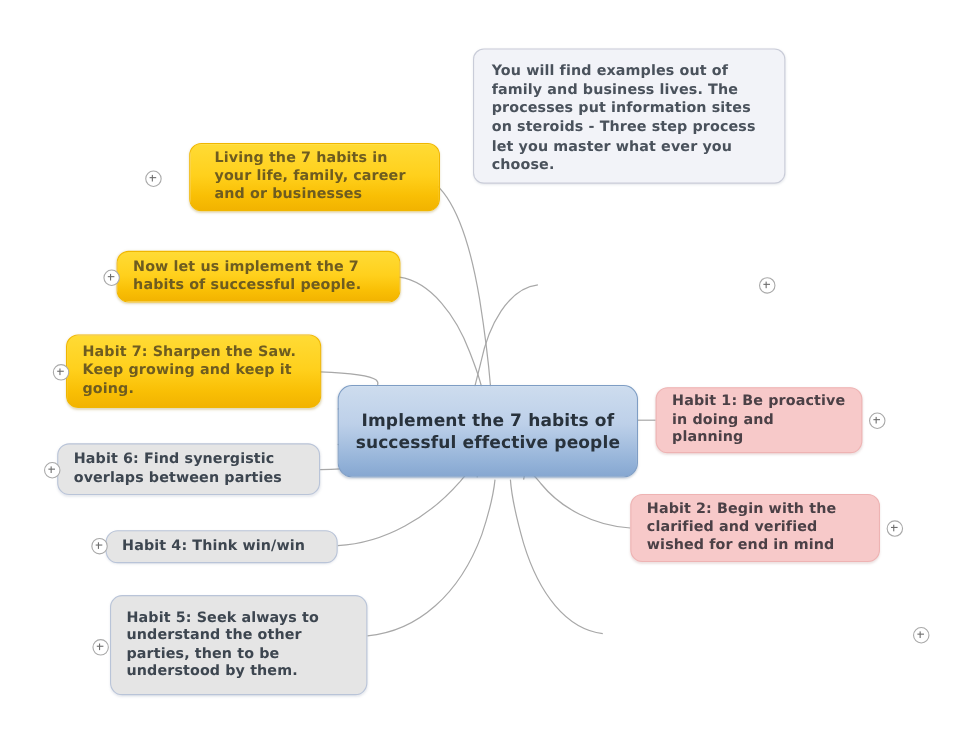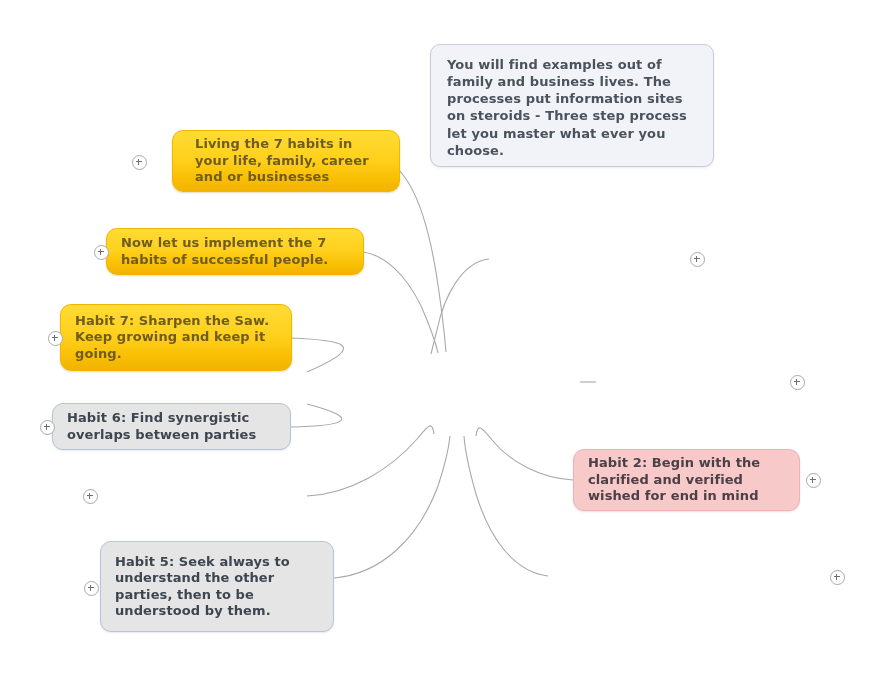--- a/index.html
+++ b/index.html
@@ -141,20 +141,23 @@
       <path d="M307 496 C 350 494, 390 470, 418 438 C 428 426, 432 420, 434 434"></path>
       <path d="M334 578 C 380 574, 418 540, 438 486 C 446 462, 449 446, 450 436"></path>
 
       <path d="M489 259 C 462 262, 444 296, 437 330 C 433 346, 432 350, 431 354"></path>
       <path d="M596 382 C 590 382, 586 382, 580 382"></path>
       <path d="M573 480 C 540 478, 510 462, 492 440 C 482 428, 478 422, 476 436"></path>
       <path d="M548 576 C 515 572, 490 540, 476 494 C 468 466, 465 450, 464 436"></path>
     </g>
   </svg>
 
+  <div class="node central" style="left:307px; top:350px; width:273px; height:84px; padding:6px 14px;">
+    <span class="txt">Implement the 7 habits of successful effective people</span>
+  </div>
 
   <div class="node note" style="left:430px; top:44px; width:284px; height:123px; padding:11px 16px;">
     <span class="txt">You will find examples out of family and business lives. The processes put information sites on steroids - Three step process let you master what ever you choose.</span>
   </div>
 
   <div class="expander" style="left:132px; top:155px;"></div>
   <div class="node gold" style="left:148px; top:130px; width:228px; height:62px; padding:6px 22px;margin-left:24px;">
     <span class="txt">Living the 7 habits in your life, family, career and or businesses</span>
   </div>
 
@@ -167,28 +170,34 @@
   <div class="node gold" style="left:60px; top:304px; width:232px; height:67px; padding:6px 14px;">
     <span class="txt">Habit 7: Sharpen the Saw. Keep growing and keep it going.</span>
   </div>
 
   <div class="expander" style="left:40px; top:420px;"></div>
   <div class="node pale" style="left:52px; top:403px; width:239px; height:47px; padding:5px 14px;">
     <span class="txt">Habit 6: Find synergistic overlaps between parties</span>
   </div>
 
   <div class="expander" style="left:83px; top:489px;"></div>
+  <div class="node pale" style="left:96px; top:482px; width:211px; height:30px; padding:4px 14px;">
+    <span class="txt">Habit 4: Think win/win</span>
+  </div>
 
   <div class="expander" style="left:84px; top:581px;"></div>
   <div class="node pale" style="left:100px; top:541px; width:234px; height:91px; padding:8px 14px;">
     <span class="txt">Habit 5: Seek always to understand the other parties, then to be understood by them.</span>
   </div>
 
   <div class="expander" style="left:690px; top:252px;"></div>
 
+  <div class="node pink" style="left:596px; top:352px; width:188px; height:60px; padding:6px 14px;">
+    <span class="txt">Habit 1: Be proactive in doing and planning</span>
+  </div>
   <div class="expander" style="left:790px; top:375px;"></div>
 
   <div class="node pink" style="left:573px; top:449px; width:227px; height:62px; padding:6px 14px;">
     <span class="txt">Habit 2: Begin with the clarified and verified wished for end in mind</span>
   </div>
   <div class="expander" style="left:806px; top:473px;"></div>
 
   <div class="expander" style="left:830px; top:570px;"></div>
 
 </div>

